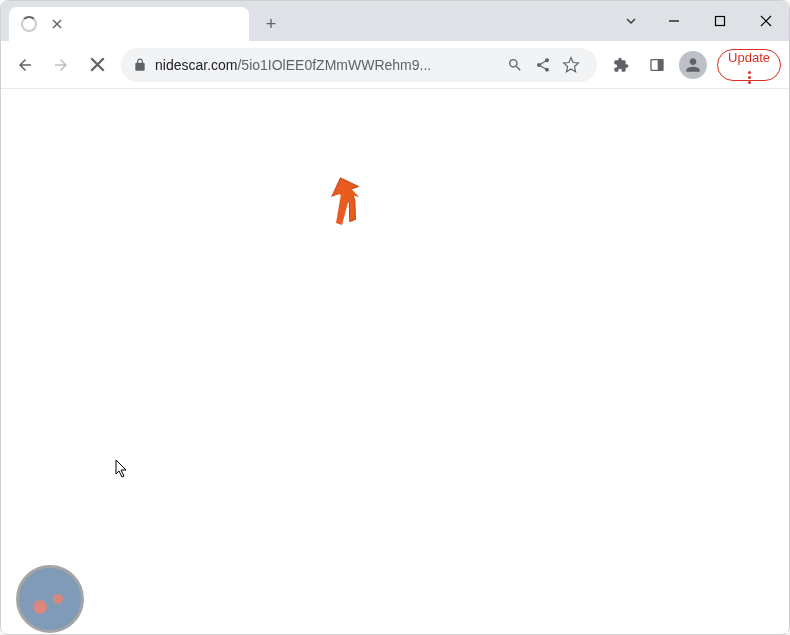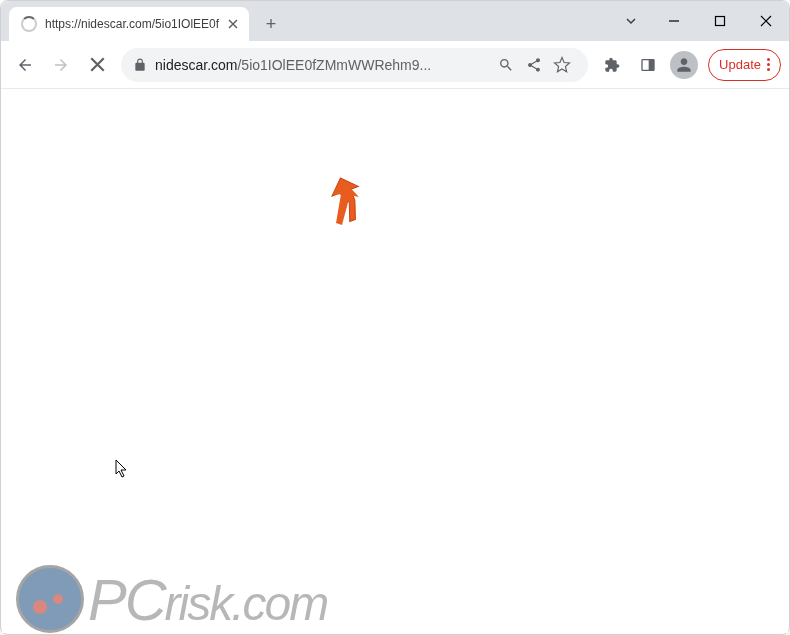--- a/index.html
+++ b/index.html
@@ -20,42 +20,41 @@
 .nav-btn.disabled { color: #bdc1c6; }
 .address-bar { flex: 1; height: 34px; background: #f1f3f4; border-radius: 17px; display: flex; align-items: center; padding: 0 12px; margin: 15px 4px; }
 .lock-icon { color: #5f6368; margin-right: 8px; display: flex; }
 .url-text { font-size: 14px; color: #202124; white-space: nowrap; overflow: hidden; flex: 1; }
 .url-domain { color: #202124; }
 .url-path { color: #5f6368; }
 .addr-icon { width: 28px; display: flex; align-items: center; justify-content: center; color: #5f6368; cursor: pointer; }
 .toolbar-icon { width: 32px; height: 32px; display: flex; align-items: center; justify-content: center; color: #5f6368; cursor: pointer; }
 .avatar { width: 28px; height: 28px; border-radius: 50%; background: #bdc1c6; display: flex; align-items: center; justify-content: center; margin: 0 2px; cursor: pointer; }
 .avatar svg { fill: #5f6368; }
-.update-btn { height: 32px; border: 1px solid #d93025; color: #d93025; background: #fff; border-radius: 16px; padding: 0 10px; display: flex; align-items: center; cursor: pointer; font-size: 13px; gap: 6px; margin-left: 4px; }
+.update-btn { height: 32px; border: 1px solid #d93025; color: #d93025; background: #fff; border-radius: 16px; padding: 0 10px; display: flex; align-items: center; cursor: pointer; font-size: 13px; gap: 6px; margin-left: 4px; flex-direction: column; }
 .update-dots { display: flex; flex-direction: column; gap: 2px; }
 .update-dots span { width: 3px; height: 3px; background: #d93025; border-radius: 50%; }
 .content { position: absolute; top: 88px; left: 1px; right: 1px; bottom: 1px; background: #fff; }
 .arrow-cursor { position: absolute; left: 317px; top: 88px; pointer-events: none; }
 .arrow-cursor svg { width: 46px; height: 52px; }
 .text-cursor { position: absolute; left: 113px; top: 370px; color: #555; font-size: 18px; pointer-events: none; }
 .watermark { position: absolute; left: 14px; bottom: 0px; display: flex; align-items: center; gap: 4px; opacity: 0.6; }
 .wm-logo { width: 68px; height: 68px; border-radius: 50%; background: #2B5A8A; border: 3px solid #6a6a6a; display: flex; align-items: center; justify-content: center; position: relative; }
 .wm-logo::before { content: ''; position: absolute; width: 14px; height: 14px; background: #c0392b; border-radius: 50%; left: 14px; top: 32px; }
 .wm-logo::after { content: ''; position: absolute; width: 10px; height: 10px; background: #c0392b; border-radius: 50%; left: 34px; top: 26px; }
 .wm-text { font-size: 48px; font-style: italic; font-weight: 300; color: #888; letter-spacing: -2px; }
 .wm-text .pc { font-size: 58px; }
 </style>
 </head>
 <body>
 
 <div class="browser">
   <div class="titlebar">
     <div class="tab">
       <div class="tab-favicon"></div>
-      <div class="tab-title">https://nidescar.com/5io1IOlEE0f</div>
       <div class="tab-close">
         <svg width="10" height="10" viewBox="0 0 10 10">
             <path d="M1 1L9 9M9 1L1 9" stroke="currentColor" stroke-width="1.5"></path>
           </svg>
       </div>
     </div>
     <div class="new-tab">+</div>
     <div class="window-controls">
       <div class="wc-chevron">
         <svg width="14" height="14" viewBox="0 0 14 14">
@@ -154,18 +153,15 @@
         <path d="M23 2 L40 20 L31 18 L23 48 L17 46 L22 17 L13 18 Z" fill="#E85D1F"></path>
       </svg>
     </div>
     <div class="text-cursor">
       <svg width="14" height="20" viewBox="0 0 14 20">
           <path d="M1 1 L1 15 L4 12 L7 18 L9 17 L6 11 L11 11 Z" fill="#fff" stroke="#000" stroke-width="1"></path>
         </svg>
     </div>
     <div class="watermark">
       <div class="wm-logo"></div>
-      <div class="wm-text">
-        <span class="pc">PC</span><span>risk.com</span>
-      </div>
     </div>
   </div>
 </div>
 
 </body></html>

